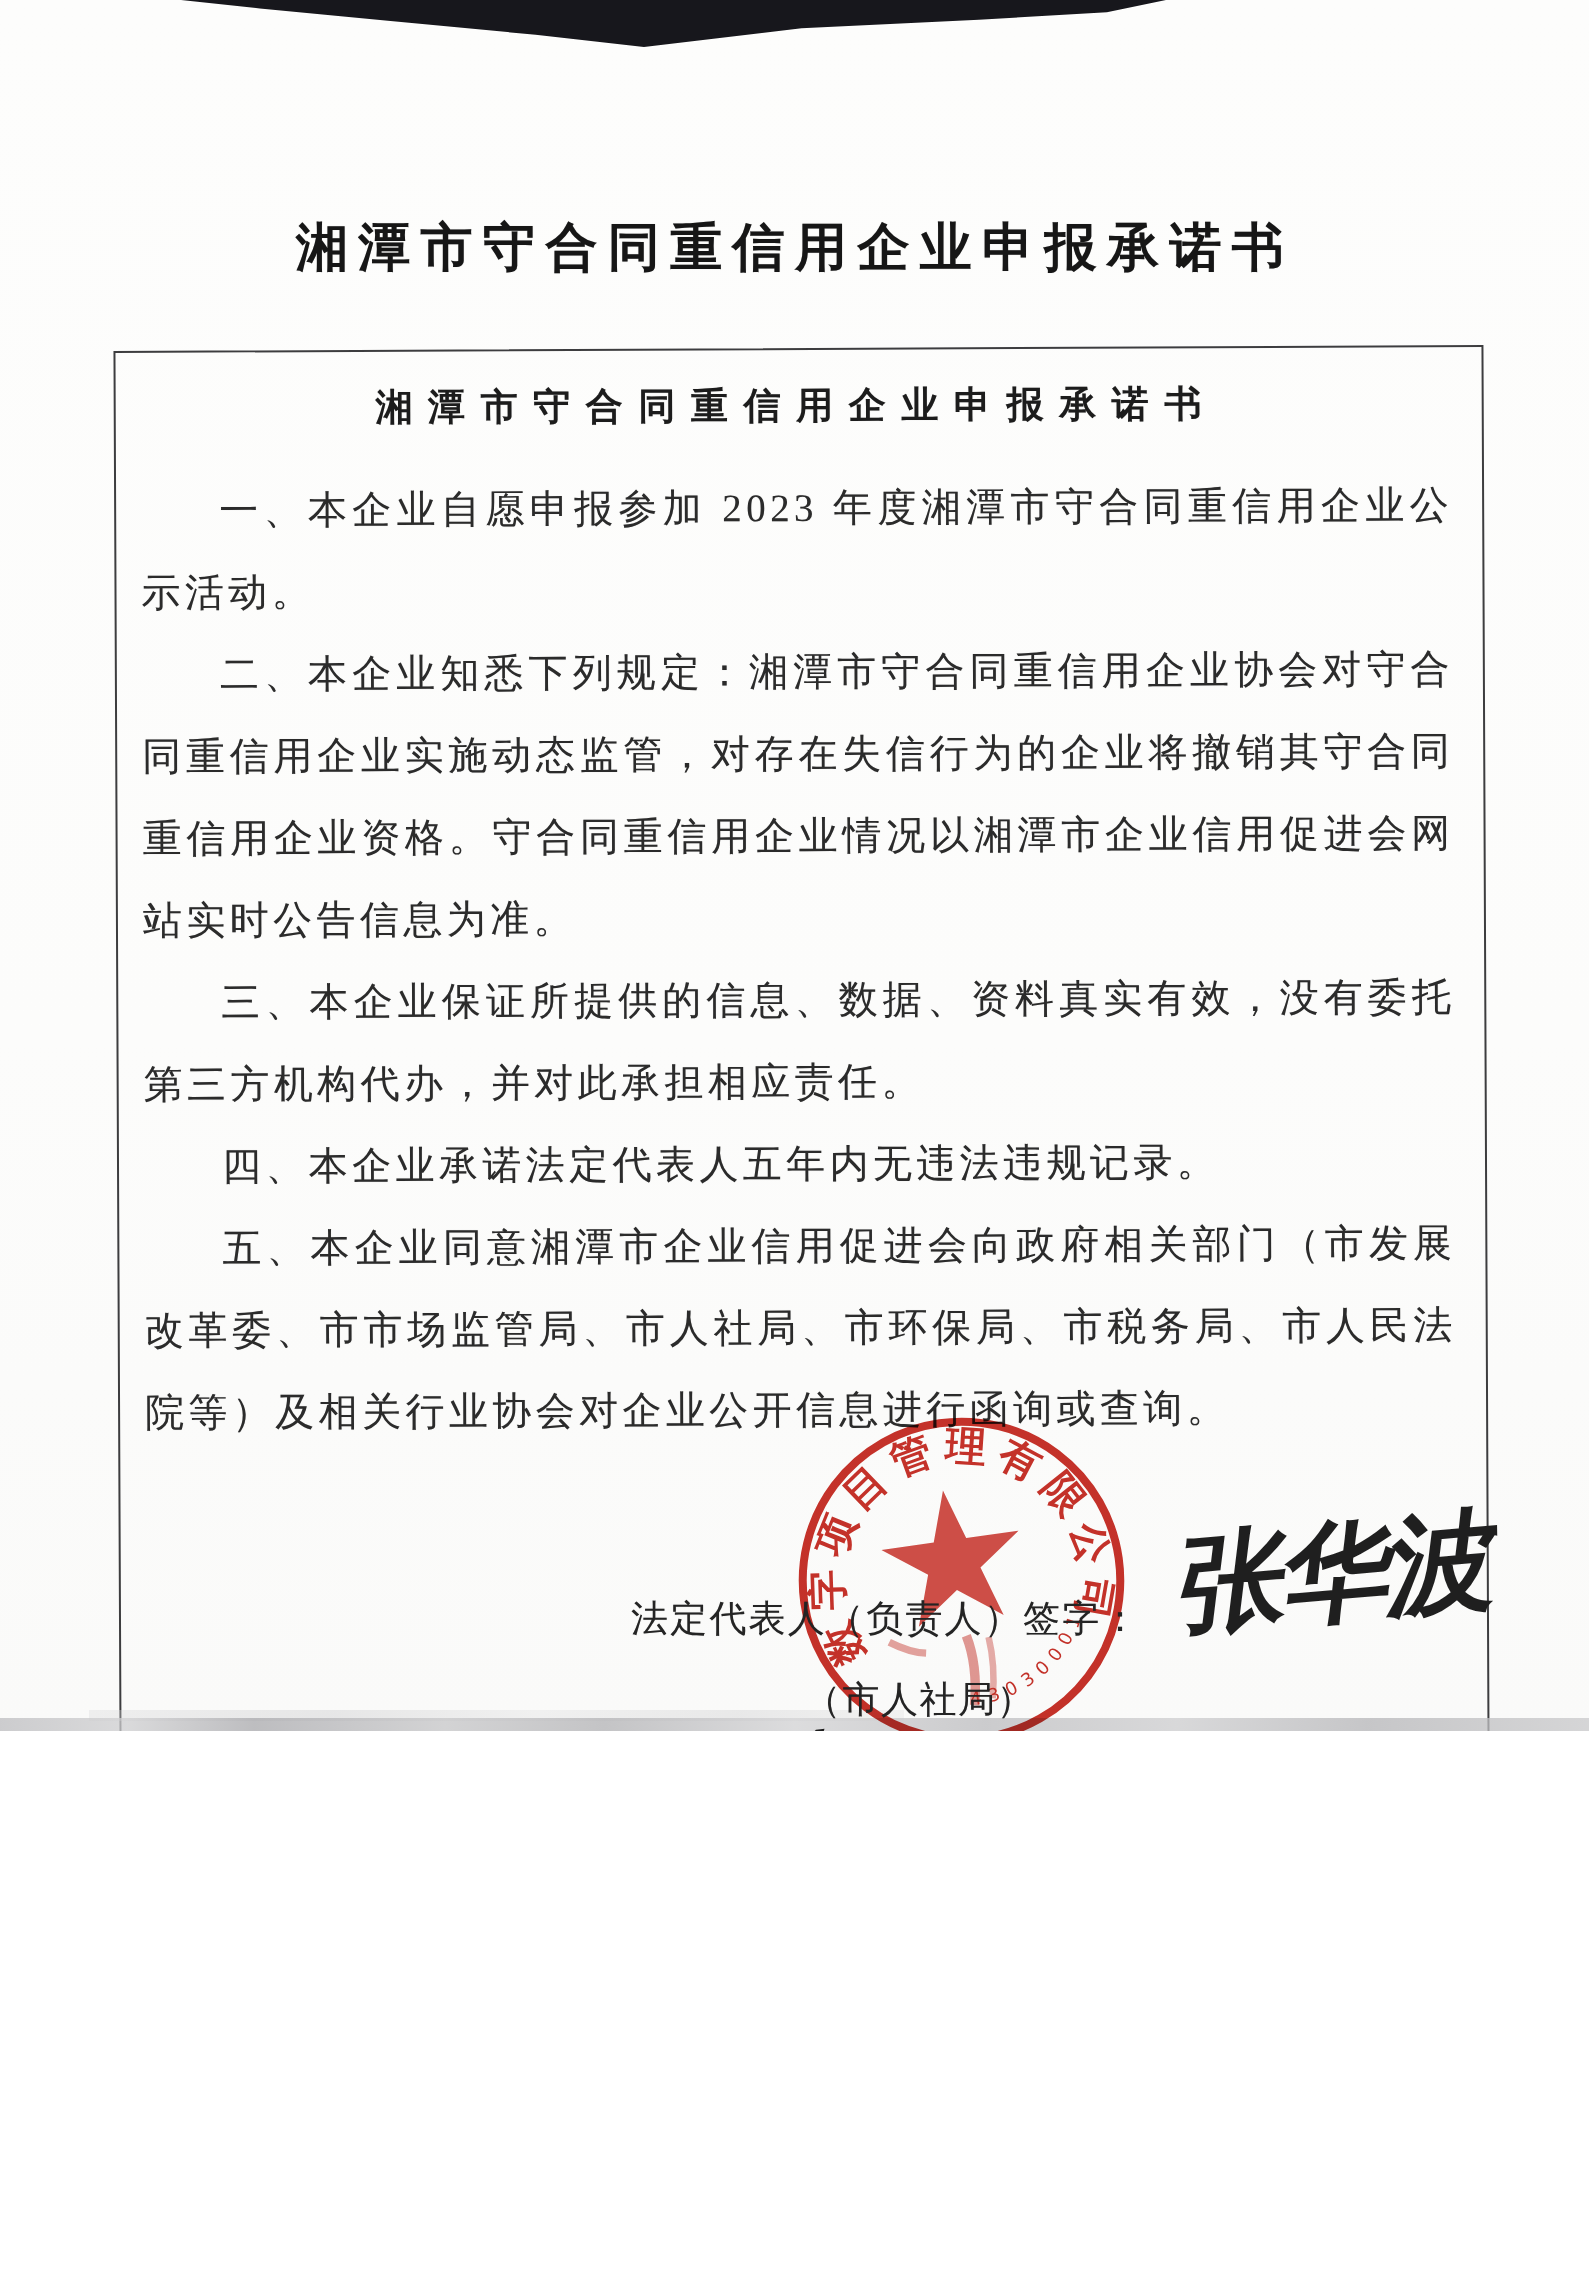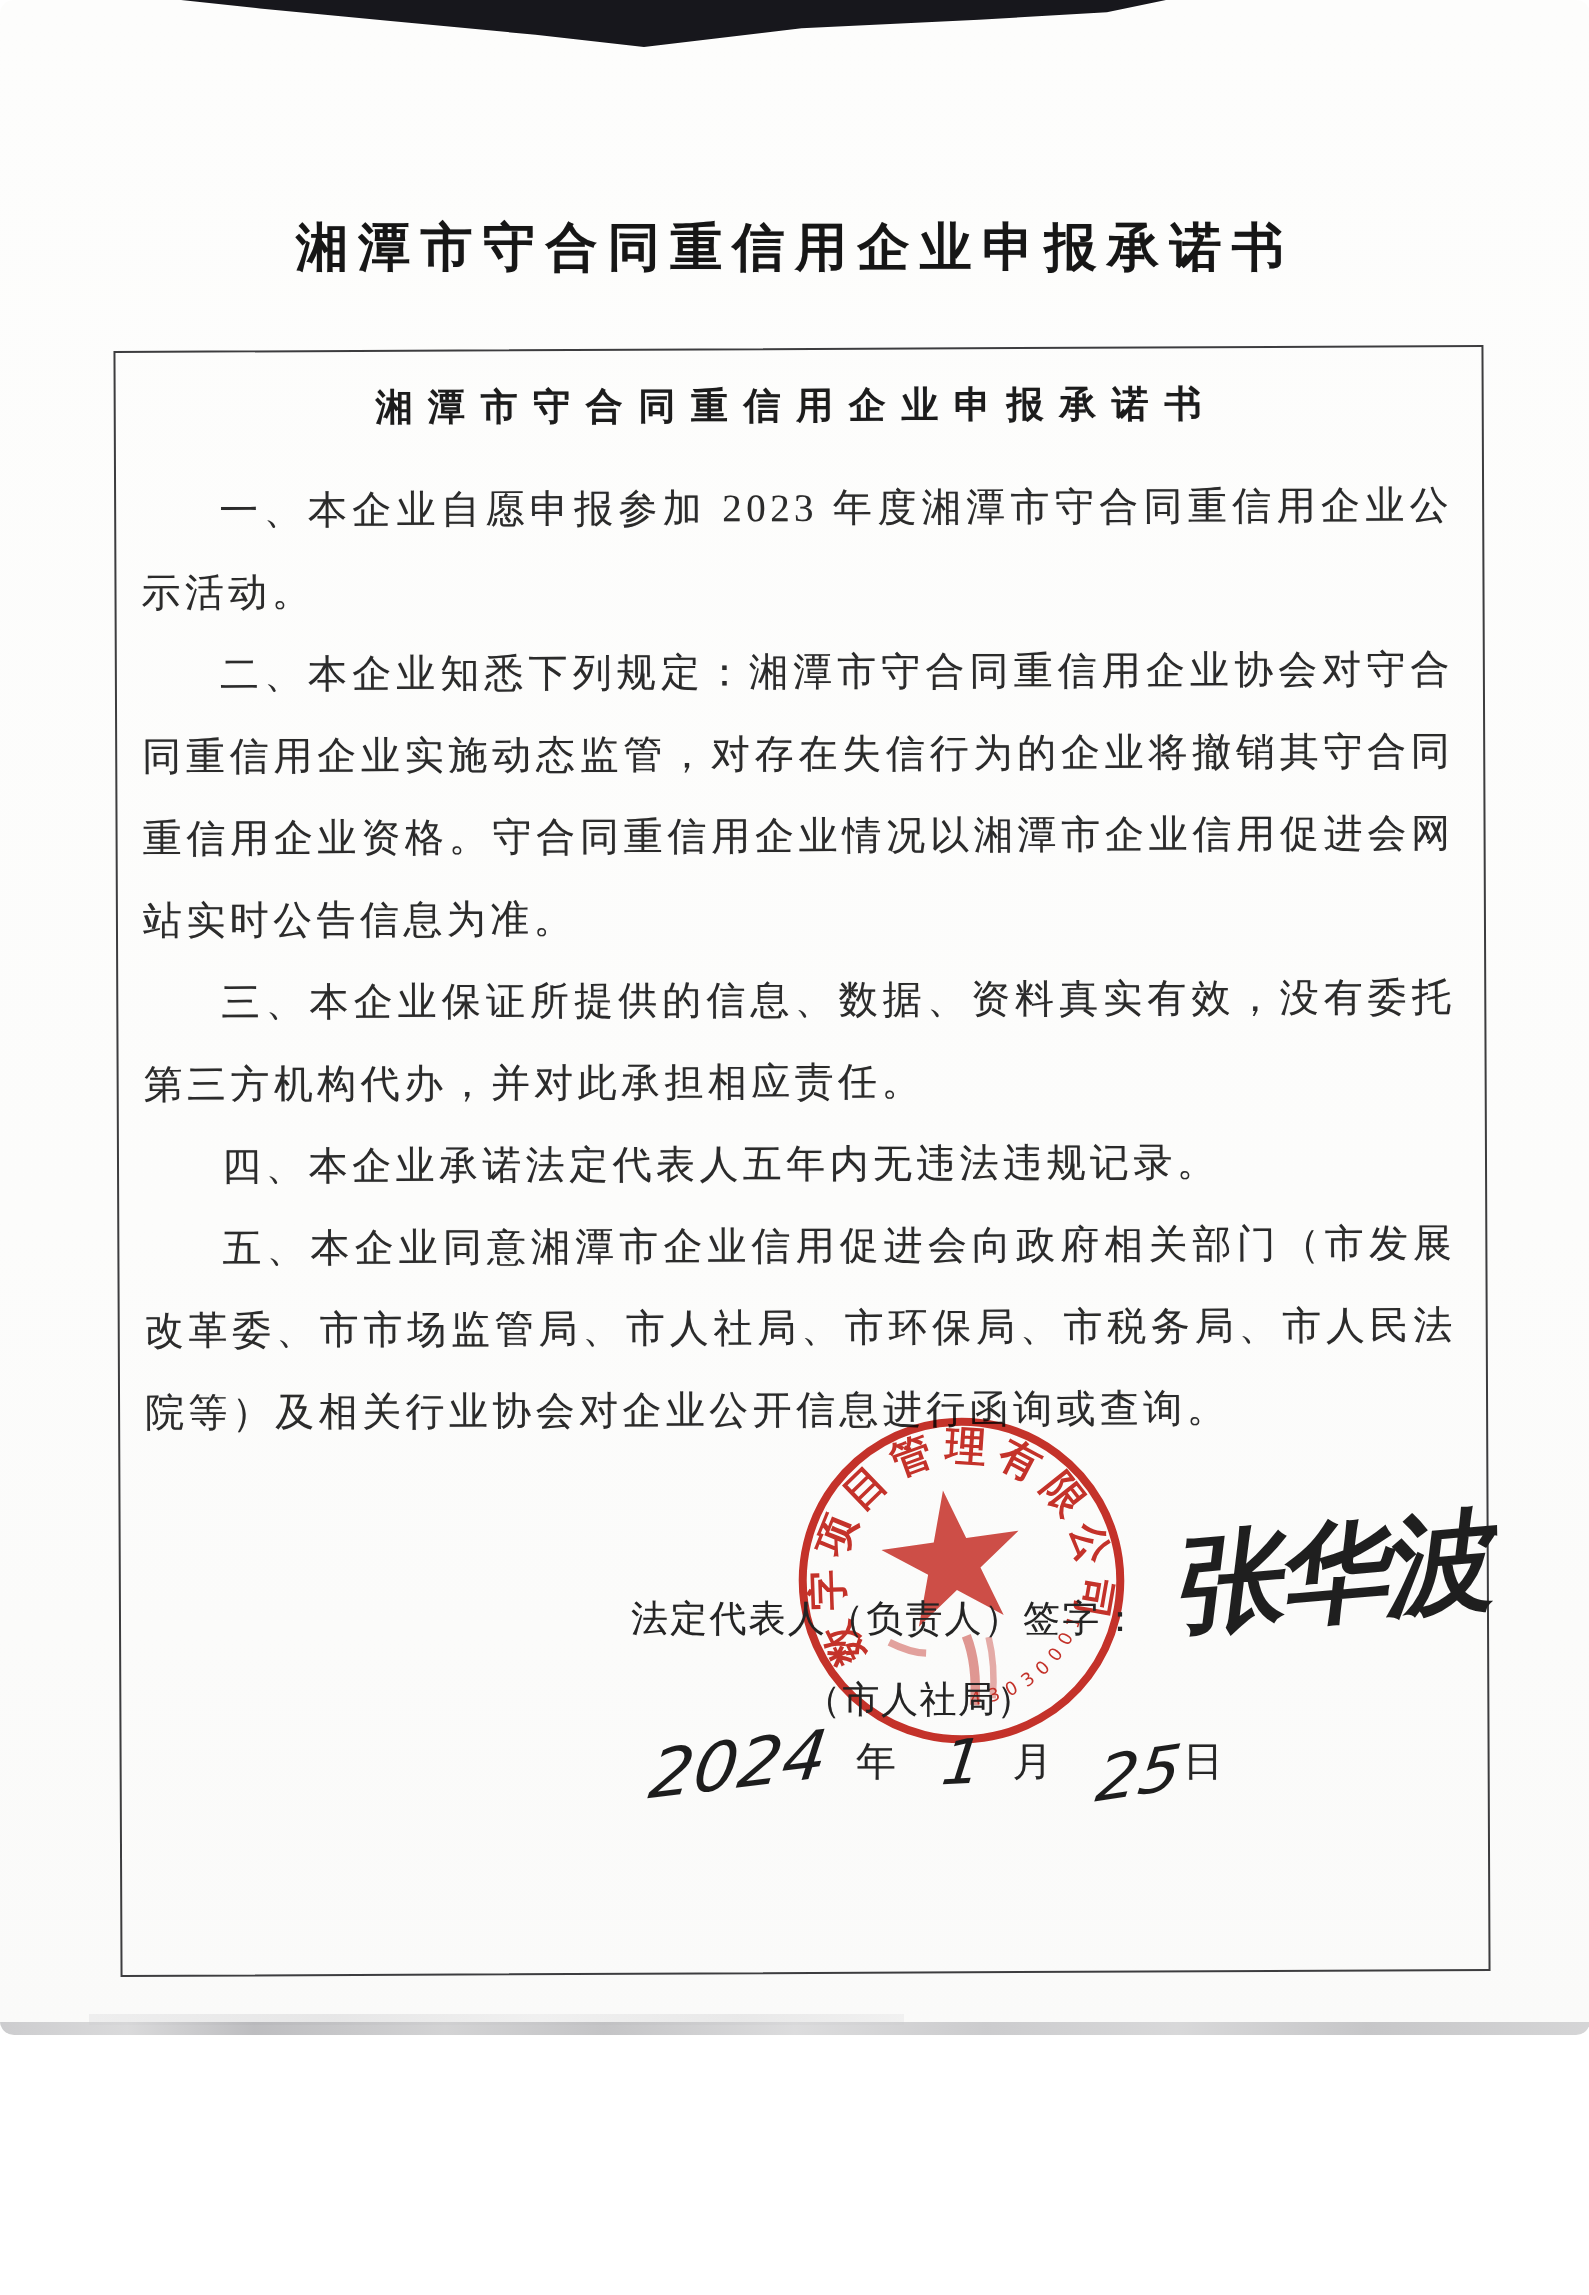--- a/index.html
+++ b/index.html
@@ -1,19 +1,19 @@
 <!DOCTYPE html>
 <html style="font-size:12px"><head>
 <meta charset="utf-8">
 <style>
   html,body{margin:0;padding:0;background:#ffffff;}
   .page{
-    position:relative;width:1590px;height:2035px;overflow:hidden;
+    position:relative;width:1590px;height:1731px;overflow:hidden;
     background:linear-gradient(180deg,#fdfdfc 0%,#fcfcfb 60%,#fafaf9 100%);
-    font-family:"Liberation Serif", serif;color:#2e2e2e;border-radius:14px;
+    font-family:"Liberation Serif", serif;color:#2e2e2e;
   }
   
   .artifact-top{
     position:absolute;left:181px;top:0;width:985px;height:47px;background:#17171c;
     clip-path:polygon(0 0,100% 0,94% 26%,81% 42%,63% 60%,47% 100%,36% 74%,21% 44%,8% 18%);
   }
   .artifact-bottom{
     position:absolute;left:0;bottom:0;width:1590px;height:13.3px;opacity:.75;
     background:linear-gradient(90deg,#bdbdc0 0%,#cfcfd1 8%,#a9a9ad 16%,#c6c6c8 28%,#b2b2b5 38%,#d2d2d4 50%,#bcbcbf 62%,#cdcdcf 74%,#b5b5b8 86%,#c9c9cb 100%);
   }

